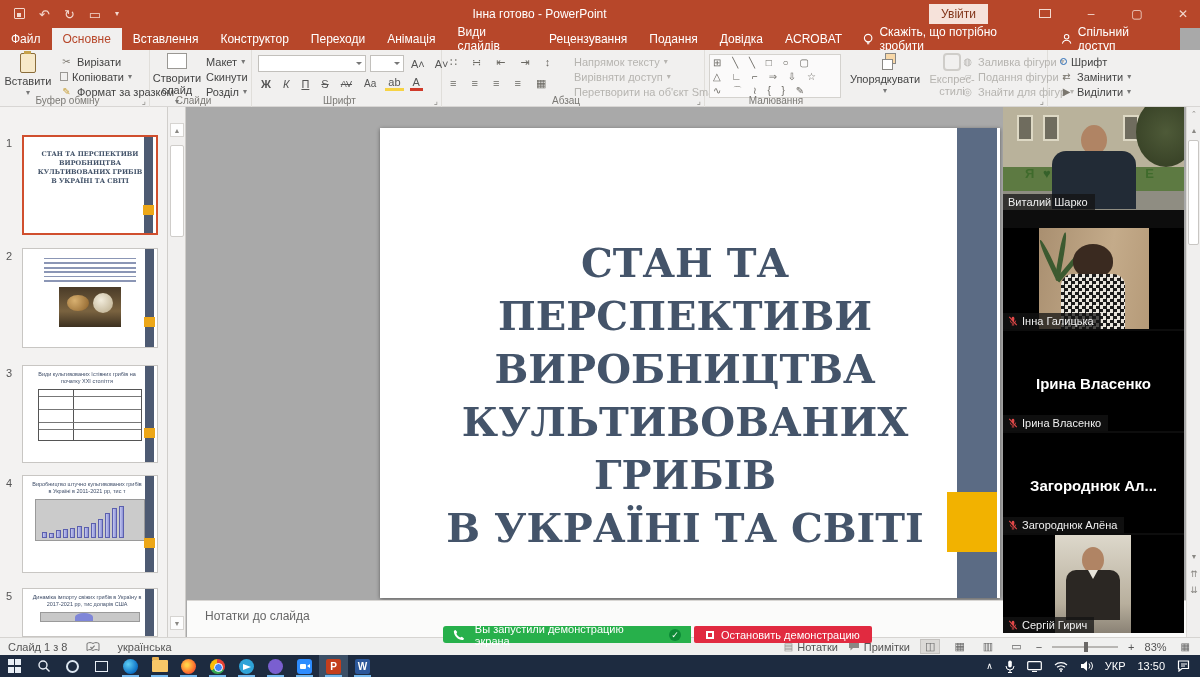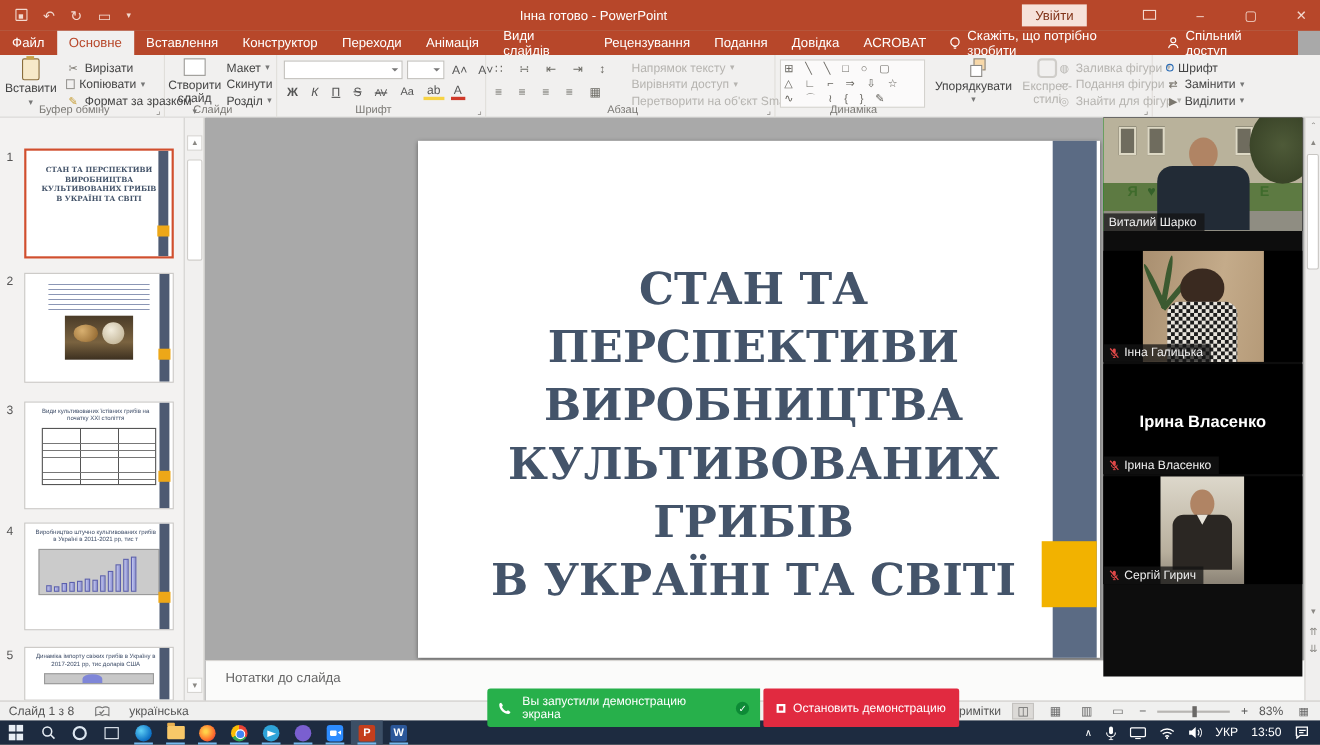--- a/index.html
+++ b/index.html
@@ -114,21 +114,21 @@
   .officeic { width:15px; height:15px; border-radius:2px; color:#fff; font-size:10px; font-weight:bold; text-align:center; line-height:15px; }
   .ppt { background:#c43e1c; } .word { background:#2b579a; }
   .winlogo { display:grid; grid-template-columns:6px 6px; grid-template-rows:6px 6px; gap:1.5px; }
   .winlogo i { background:#e8eef5; }
   .cortana { width:13px; height:13px; border:2px solid #dce6f0; border-radius:50%; }
   .taskview { width:13px; height:11px; border:1.5px solid #e8eef5; position:relative; }
   .tray { margin-left:auto; display:flex; align-items:center; gap:12px; padding-right:10px; font-size:11px; }
   .tray svg { display:block; }
 
   
-  .banner { position:absolute; left:443px; top:626px; height:35px; display:flex; }
+  .banner { position:absolute; left:443px; top:626px; height:17px; display:flex; }
   .bgreen { display:flex; align-items:center; gap:10px; background:#27b04b; color:#fff; font-size:11px; padding:0 10px; border-radius:3px 0 0 3px; width:248px; }
   .bgreen .chk { margin-left:auto; width:12px; height:12px; border-radius:50%; background:#0d8a36; color:#fff; font-size:9px; line-height:12px; text-align:center; }
   .bred { display:flex; align-items:center; gap:7px; background:#e12a40; color:#fff; font-size:11px; padding:0 12px; margin-left:3px; border-radius:2px; }
   .stopsq { width:8px; height:8px; border:2px solid #fff; background:transparent; }
 
   
   .zoompanel { position:absolute; left:1003px; top:107px; width:181px; height:508px; background:#0d0d0d; }
   .vtile { position:relative; width:181px; overflow:hidden; background:#000; }
   .vlabel { position:absolute; left:0; bottom:0; display:flex; align-items:center; gap:4px; background:rgba(20,20,20,.75); color:#f0f0f0; font-size:11px; padding:2px 7px 2px 5px; }
   .bigname { position:absolute; left:0; right:0; top:44%; text-align:center; color:#fff; font-size:15px; font-weight:bold; }
@@ -317,21 +317,21 @@
             <span class="ic dis">▱</span>
             <span>Подання фігури</span>
             <span class="caret dis">▾</span>
           </div>
         <div class="srow dis">
             <span class="ic dis">◎</span>
             <span>Знайти для фігур</span>
             <span class="caret dis">▾</span>
           </div>
       </div>
-      <div class="glabel" style="right:200px">Динаміка</div>
+      <div class="glabel" style="right:200px">Малювання</div>
       <div class="launcher">⌟</div>
     </div>
 
     <div class="rgroup" style="left:1048px;width:92px;border-right:none">
       <div style="position:absolute;left:8px;top:4px">
         <div class="srow">
             <span class="ic" style="border:1.3px solid #2b6cb5;border-radius:50%;width:7px;height:7px"></span>
             <span>Шрифт</span>
           </div>
         <div class="srow">
@@ -614,20 +614,31 @@
       <div class="vlabel">
         <svg width="10" height="10" viewBox="0 0 12 12">
             <rect x="4.4" y="1" width="3.2" height="5.5" rx="1.6" fill="#e04848"></rect>
             <path d="M2.8 5.5a3.2 3.2 0 0 0 6.4 0M6 9v1.7M4.5 10.8h3" stroke="#e04848" fill="none" stroke-width="1"></path>
             <path d="M1.5 1l9 10" stroke="#e04848" stroke-width="1.4"></path>
           </svg>
         <span>Ірина Власенко</span>
       </div>
     </div>
 
+    <div class="vtile" style="height:100px;margin-top:2px">
+      <div class="bigname">Загороднюк Ал...</div>
+      <div class="vlabel">
+        <svg width="10" height="10" viewBox="0 0 12 12">
+            <rect x="4.4" y="1" width="3.2" height="5.5" rx="1.6" fill="#e04848"></rect>
+            <path d="M2.8 5.5a3.2 3.2 0 0 0 6.4 0M6 9v1.7M4.5 10.8h3" stroke="#e04848" fill="none" stroke-width="1"></path>
+            <path d="M1.5 1l9 10" stroke="#e04848" stroke-width="1.4"></path>
+          </svg>
+        <span>Загороднюк Алёна</span>
+      </div>
+    </div>
 
     <div class="vtile" style="height:98px;margin-top:2px">
       <div class="scene5">
         <div class="head" style="width:22px;height:26px;margin-top:12px"></div>
         <div class="suit" style="width:54px;height:50px;margin:-3px auto 0"></div>
       </div>
       <div class="vlabel">
         <svg width="10" height="10" viewBox="0 0 12 12">
             <rect x="4.4" y="1" width="3.2" height="5.5" rx="1.6" fill="#e04848"></rect>
             <path d="M2.8 5.5a3.2 3.2 0 0 0 6.4 0M6 9v1.7M4.5 10.8h3" stroke="#e04848" fill="none" stroke-width="1"></path>

